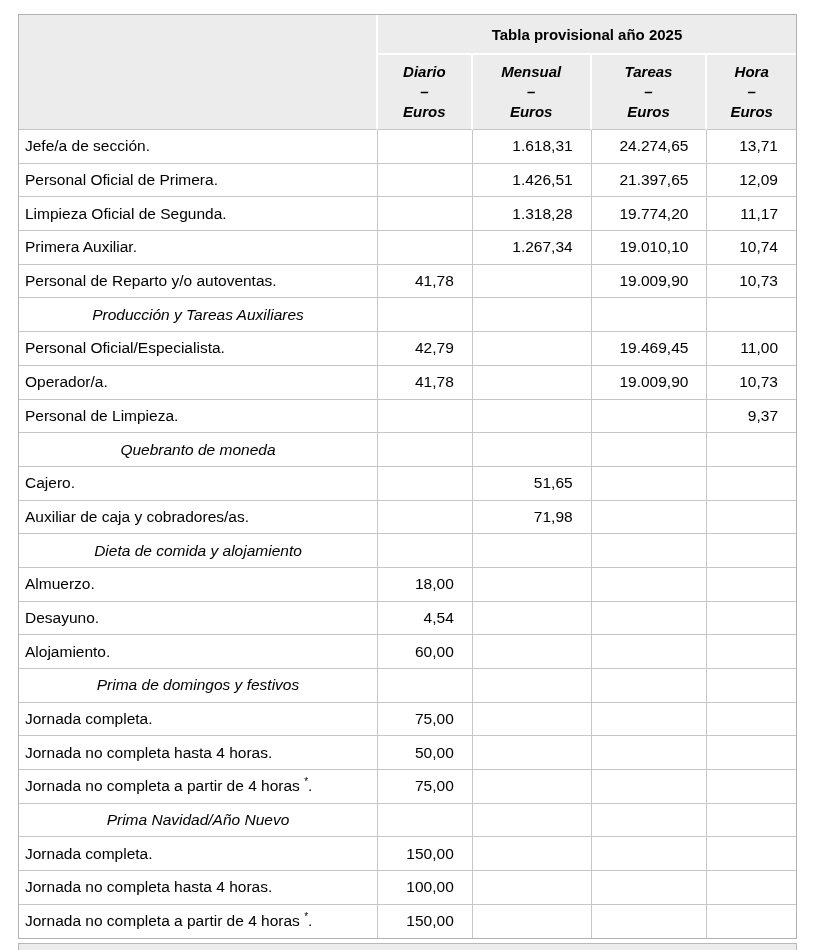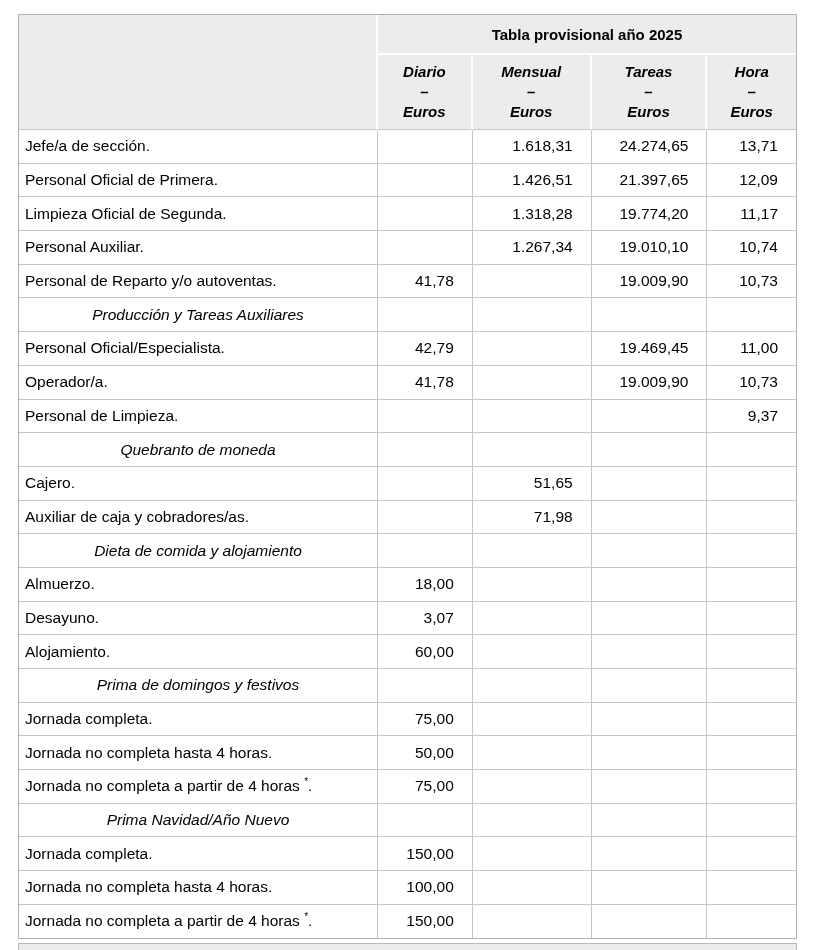--- a/index.html
+++ b/index.html
@@ -155,21 +155,21 @@
             <td class="num">12,09</td>
           </tr>
           <tr>
             <td class="label">Limpieza Oficial de Segunda.</td>
             <td class="num"></td>
             <td class="num">1.318,28</td>
             <td class="num">19.774,20</td>
             <td class="num">11,17</td>
           </tr>
           <tr>
-            <td class="label">Personal Auxiliar.</td>
+            <td class="label">Primera Auxiliar.</td>
             <td class="num"></td>
             <td class="num">1.267,34</td>
             <td class="num">19.010,10</td>
             <td class="num">10,74</td>
           </tr>
           <tr>
             <td class="label">Personal de Reparto y/o autoventas.</td>
             <td class="num">41,78</td>
             <td class="num"></td>
             <td class="num">19.009,90</td>
@@ -233,21 +233,21 @@
           </tr>
           <tr>
             <td class="label">Almuerzo.</td>
             <td class="num">18,00</td>
             <td class="num"></td>
             <td class="num"></td>
             <td class="num"></td>
           </tr>
           <tr>
             <td class="label">Desayuno.</td>
-            <td class="num">3,07</td>
+            <td class="num">4,54</td>
             <td class="num"></td>
             <td class="num"></td>
             <td class="num"></td>
           </tr>
           <tr>
             <td class="label">Alojamiento.</td>
             <td class="num">60,00</td>
             <td class="num"></td>
             <td class="num"></td>
             <td class="num"></td>

